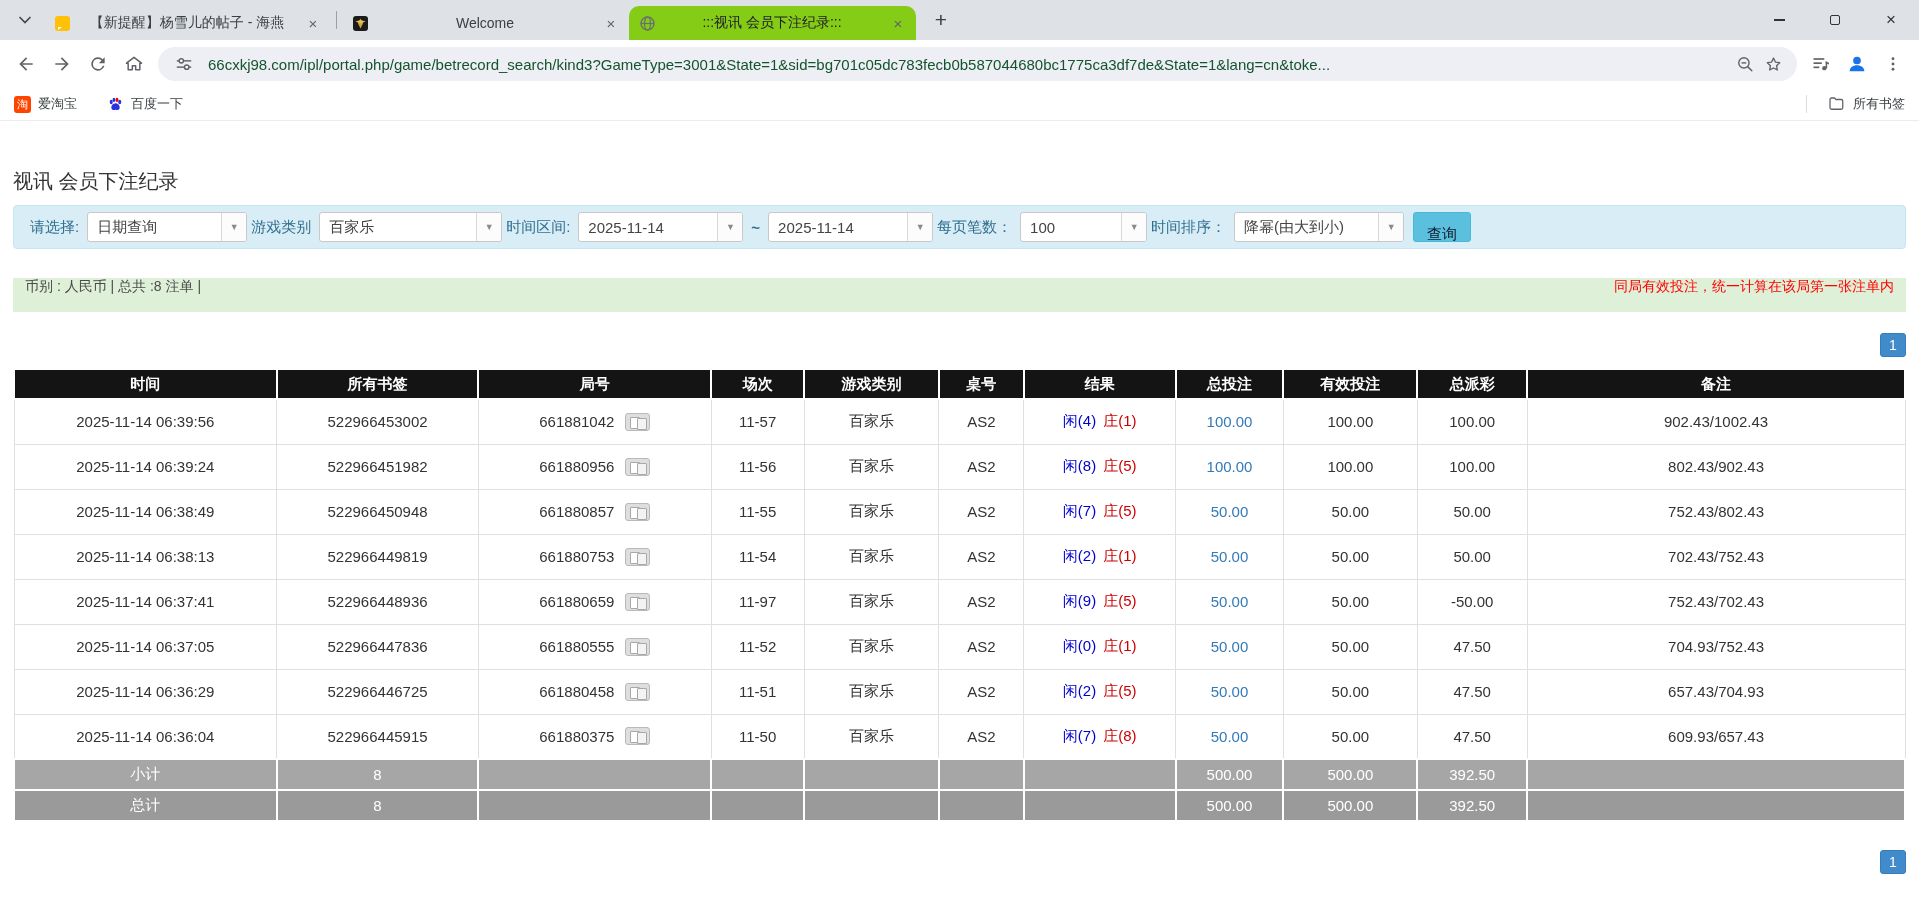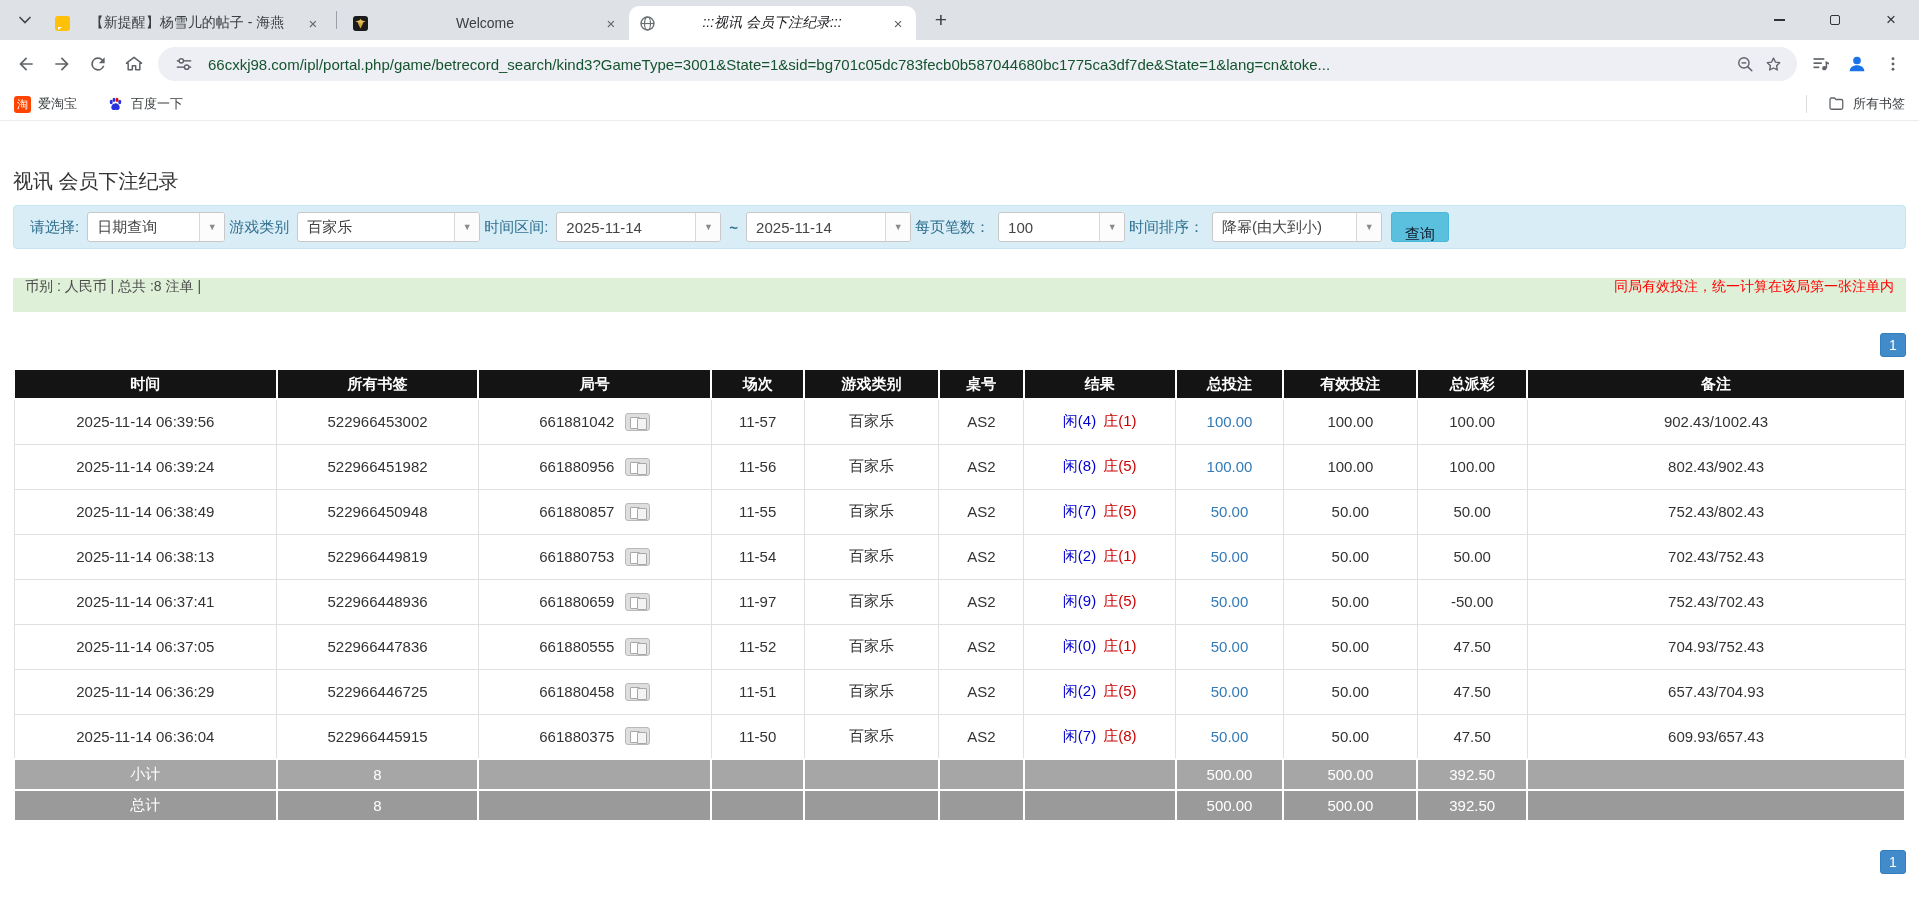--- a/index.html
+++ b/index.html
@@ -8,21 +8,21 @@
     width:1919px; height:913px; overflow:hidden;
     font-family:"Liberation Sans","DejaVu Sans",sans-serif;
     background:#fff;
   }
   svg { display:block; }
 
   
   .tabstrip { height:40px; background:#dee1e6; display:flex; align-items:flex-end; position:relative; }
   .tab-search { width:30px; height:30px; align-self:center; margin:0 4px 0 10px; display:flex; align-items:center; justify-content:center; border-radius:50%; color:#45494d; }
   .tab { width:287px; height:34px; display:flex; align-items:center; padding:0 8px 0 10px; border-radius:10px 10px 0 0; color:#3c4043; position:relative;text-align:center; }
-  .tab.active { background:#ffffff; color:#202124;font-style:italic; }
+  .tab.active { background:#84cc16; color:#202124; }
   .tab .favicon { width:17px; height:17px; flex:0 0 17px; }
   .tab .tab-title { flex:1; margin:0 6px; font-size:14px; white-space:nowrap; overflow:hidden; }
   .tab .tab-close { width:20px; height:20px; border-radius:50%; display:flex; align-items:center; justify-content:center; font-size:15px; color:#5f6368; cursor:pointer; }
   .tab-divider { width:1px; height:18px; background:#9aa0a6; align-self:center; margin:0 5px; }
   .newtab-btn { width:30px; height:30px; align-self:center; margin-left:10px; display:flex; align-items:center; justify-content:center; font-size:21px; color:#3c4043; border-radius:50%; }
   .win-controls { position:absolute; right:0; top:0; height:40px; display:flex; }
   .win-btn { width:56px; height:40px; display:flex; align-items:center; justify-content:center; color:#202124; }
   .win-btn .min-glyph { width:11px; height:1.5px; background:#333; }
   .win-btn .max-glyph { width:10px; height:10px; border:1.5px solid #333; border-radius:2px; }
   .win-btn.close-btn { font-size:17px; color:#333; }
@@ -44,21 +44,21 @@
 
   
   .content { padding:0 13px; background:#fff; }
   .page-title { font-size:20px; font-weight:400; color:#333; margin:0; padding-top:47px; line-height:26px; }
 
   .filterbar { margin-top:11px; background:#d9edf7; border:1px solid #c4e5f1; border-radius:4px; height:44px; display:flex; align-items:center; padding:0 12px; }
   .flabel { color:#31708f; font-weight:normal; font-size:15px; white-space:nowrap; margin:0 8px 0 4px; }
   .combo { background:#fff; border:1px solid #c8c8c8; border-radius:3px; height:30px; display:flex; align-items:stretch; flex:0 0 auto; }
   .combo .val { padding:0 9px; font-size:15px; color:#444; flex:1; display:flex; align-items:center; white-space:nowrap; overflow:hidden; }
   .combo .arrow { width:25px; border-left:1px solid #d8d8d8; display:flex; align-items:center; justify-content:center; color:#8a8a8a; font-size:9px; background:#fcfcfc; border-radius:0 2px 2px 0; }
-  .w-select { width:138px;font-family:Liberation Serif, serif; } .w-game { width:183px; } .w-date { width:165px; } .w-size { width:127px; } .w-sort { width:170px; }
+  .w-select { width:160px;font-family:Liberation Serif, serif; } .w-game { width:183px; } .w-date { width:165px; } .w-size { width:127px; } .w-sort { width:170px; }
   .tilde { color:#31708f; font-weight:bold; margin:0 8px; font-size:15px; }
   .btn-search { background:#5bc0de; color:#0f172a; border:1px solid #46b8da; border-radius:3px; height:30px; padding:12px 13px; font-size:15px; margin-left:9px; font-family:Liberation Mono, monospace; cursor:pointer; }
 
   .infobar { margin-top:29px; background:#dff0d8; height:34px; display:flex; align-items:flex-start; justify-content:space-between; padding:0 12px; }
   .infobar .info-left { font-size:14px; color:#4a4a4a; }
   .infobar .info-right { font-size:14px; color:#f00; }
 
   .pagi-row { display:flex; justify-content:flex-end; margin-top:21px; }
   .pagi-row.bottom { margin-top:28px; }
   .pagi { min-width:26px; height:24px; background:#428bca; border:1px solid #357ebd; border-radius:3px; color:#fff; font-size:14px; display:flex; align-items:center; justify-content:center; padding:0 6px; cursor:pointer; }

